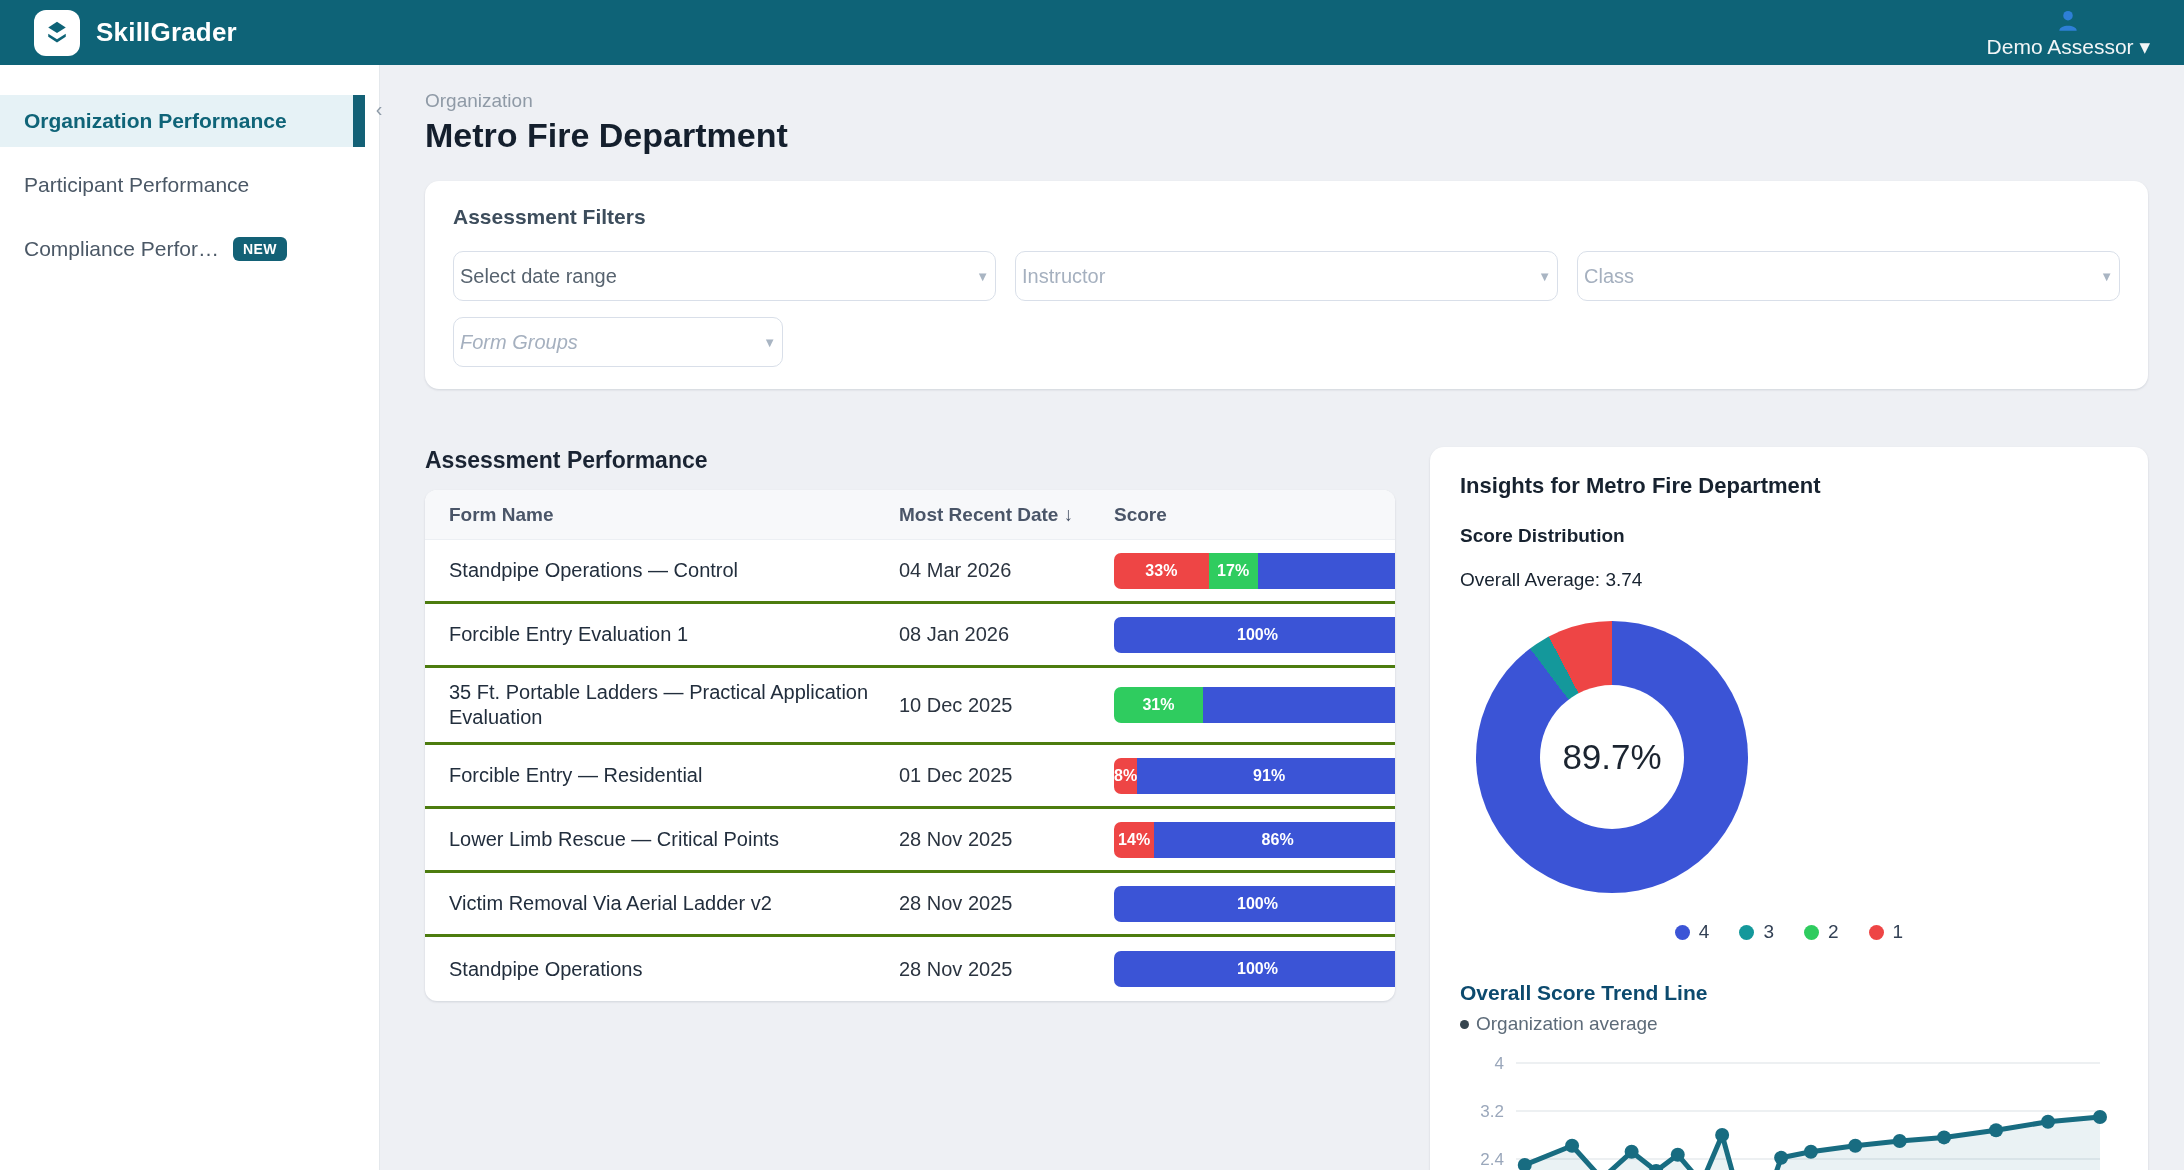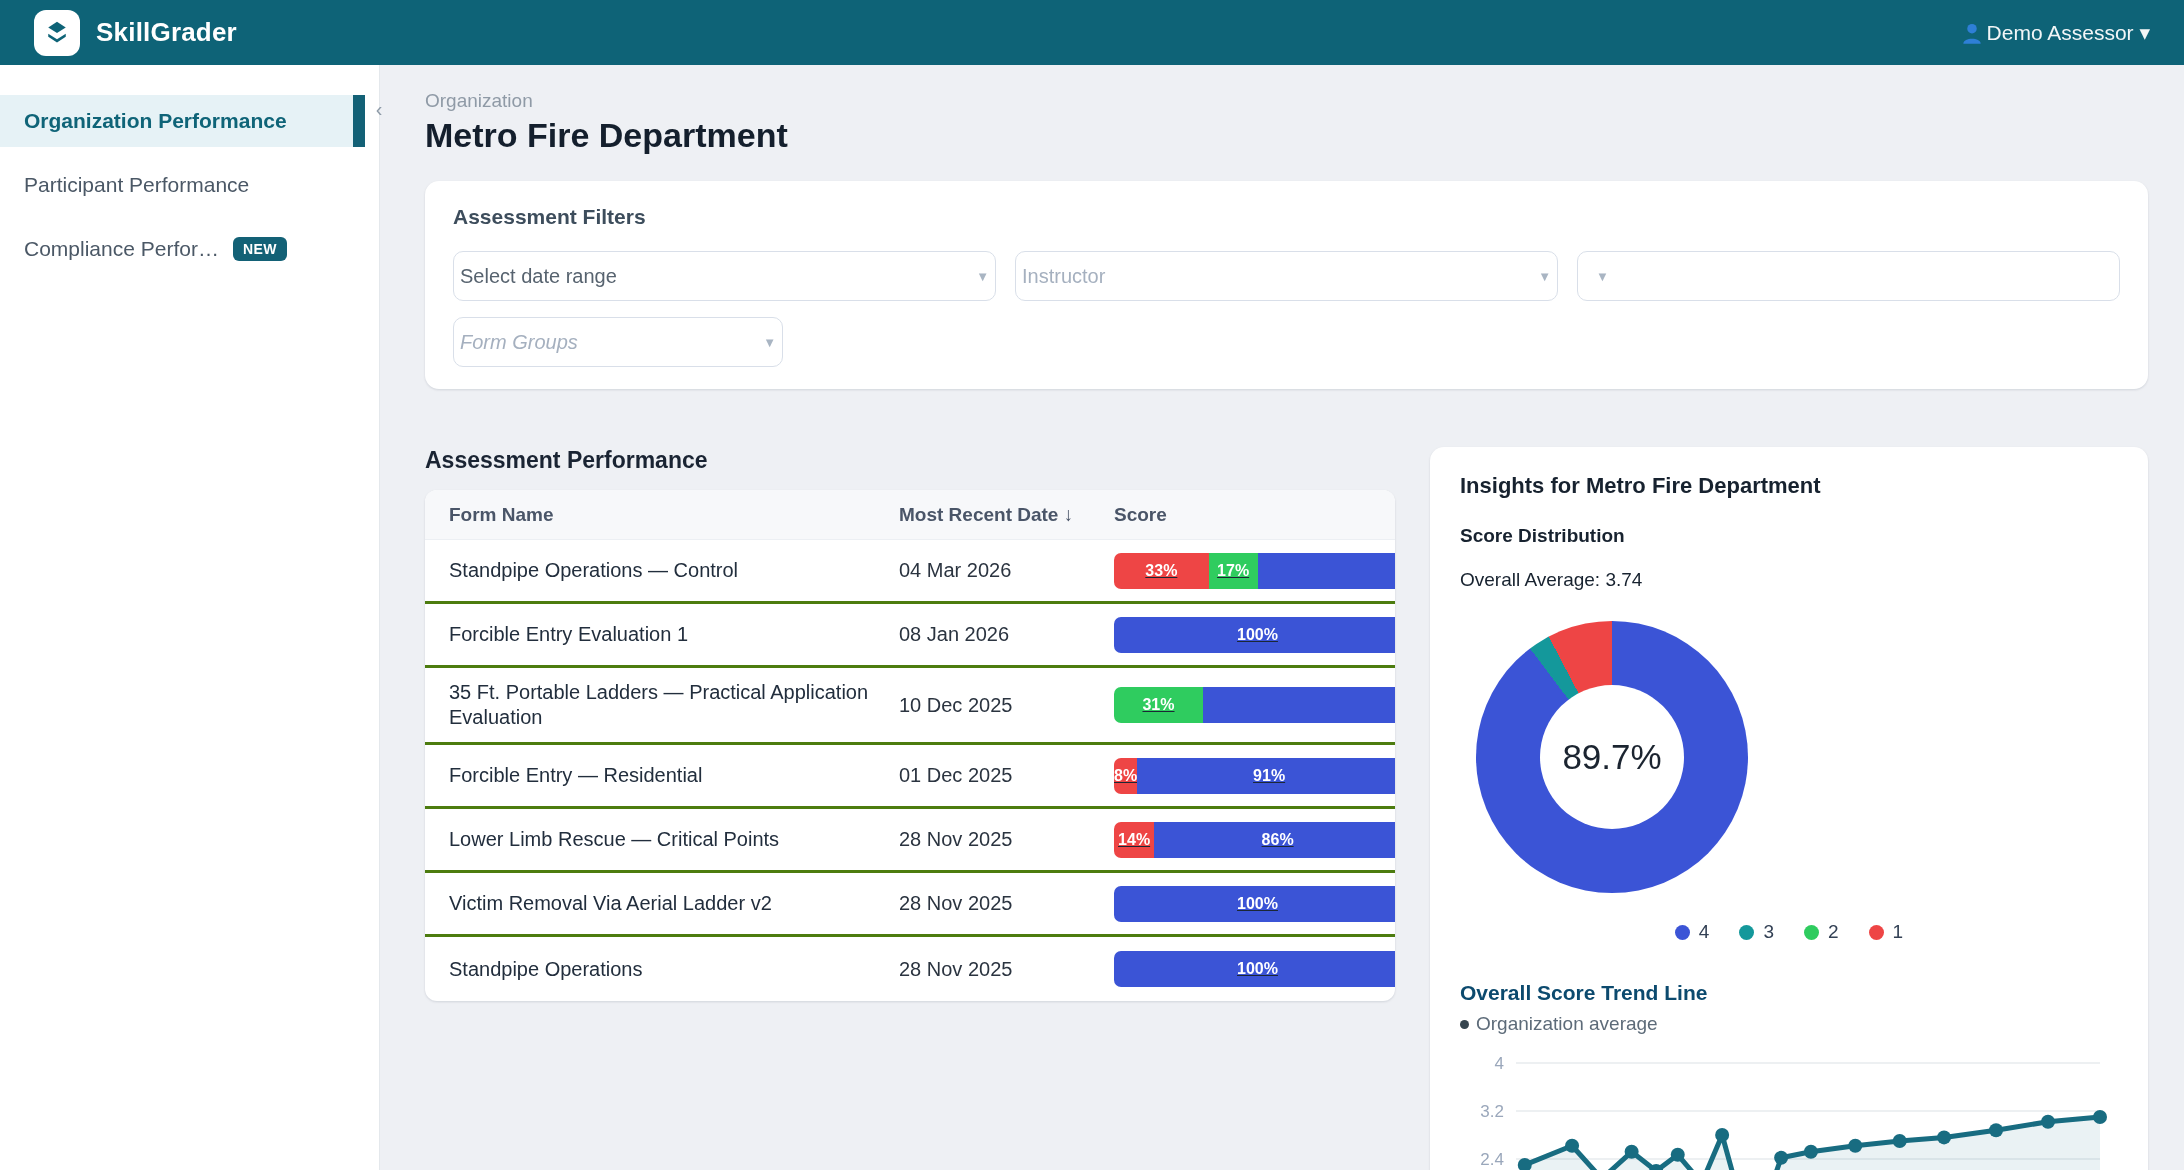--- a/index.html
+++ b/index.html
@@ -3,21 +3,21 @@
 <meta charset="utf-8">
 <style>
   * { margin:0; padding:0; box-sizing:border-box; }
   html,body { width:2184px; height:1170px; overflow:hidden; }
   body { font-family:"Liberation Sans", sans-serif; background:#eef0f4; color:#1b2735; }
 
   
   .topbar { height:65px; background:#0e6377; display:flex; align-items:center; padding:0 34px; }
   .logo-box { width:46px; height:46px; background:#ffffff; border-radius:12px; display:flex; align-items:center; justify-content:center; }
   .brand { color:#ffffff; font-size:26px; font-weight:bold; margin-left:16px; letter-spacing:.2px; }
-  .topbar-right { margin-left:auto; display:flex; align-items:center; gap:2px; color:#f2f6f7; font-size:21px; cursor:default; }
+  .topbar-right { margin-left:auto; display:flex; align-items:center; gap:2px; color:#f2f6f7; font-size:21px; cursor:default;flex-direction:column; }
 
   
   .sidebar { position:absolute; top:65px; left:0; bottom:0; width:380px; background:#ffffff; border-right:1px solid #e4e8ec; padding-top:30px; }
   .side-item { display:flex; align-items:center; gap:14px; padding:14px 24px; margin-bottom:12px; font-size:21px; color:#4b5866; cursor:pointer; }
   .side-item.active { background:#e6f2f6; color:#0f6478; font-weight:bold; border-right:12px solid #136176; margin-right:14px; padding-right:12px; }
   .badge { background:#136176; color:#ffffff; font-size:14px; font-weight:bold; padding:4px 10px; border-radius:6px; letter-spacing:.5px; }
   .collapse-btn { position:absolute; top:96px; left:366px; width:26px; height:26px; color:#8c99a6; font-size:20px; line-height:26px; text-align:center; cursor:pointer; background:transparent; }
 
   
   .main { position:absolute; top:65px; left:380px; right:0; bottom:0; padding:25px 36px 0 45px; overflow:hidden; }
@@ -45,21 +45,21 @@
   .section-title { font-size:23px; font-weight:bold; color:#1a2433; margin-bottom:16px; }
 
   
   .table-card { border-radius:12px; overflow:hidden; }
   .t-head { display:grid; grid-template-columns:450px 215px 1fr; background:#f7f8fa; height:50px; align-items:center; border-bottom:1px solid #eceff3; }
   .t-head .th { font-size:19px; font-weight:bold; color:#4a5568; padding-left:24px; cursor:pointer; }
   .t-row { display:grid; grid-template-columns:450px 215px 1fr; align-items:center; min-height:64px; border-bottom:3px solid #4d7c0f; cursor:pointer; }
   .t-row:last-child { border-bottom:none; }
   .t-cell { font-size:20px; color:#222e3d; padding:12px 0 12px 24px; line-height:1.25; }
   .t-cell.date { color:#2b3440; }
-  .bar { width:287px; height:36px; border-radius:7px; overflow:hidden; display:flex; margin-left:24px;text-decoration:underline; }
+  .bar { width:287px; height:36px; border-radius:7px; overflow:hidden; display:flex; margin-left:24px; }
   .seg { display:flex; align-items:center; justify-content:center; color:#ffffff; font-size:16px; font-weight:bold; overflow:hidden; white-space:nowrap; }
 
   
   .insights { padding:26px 30px 40px 30px; }
   .insights-title { font-size:22px; font-weight:bold; color:#17222f; }
   .dist-title { font-size:19px; font-weight:bold; color:#17222f; margin-top:26px; }
   .dist-avg { font-size:19px; font-weight:normal; color:#17222f; margin-top:22px; }
   .donut-wrap { margin-top:30px; margin-left:16px; width:272px; height:272px; position:relative; }
   .donut { width:272px; height:272px; border-radius:50%; }
   .donut-hole { position:absolute; left:64px; top:64px; width:144px; height:144px; background:#ffffff; border-radius:50%; display:flex; align-items:center; justify-content:center; }
@@ -117,20 +117,21 @@
     <div class="filters-row">
       <div class="select filled">
         <span class="val">Select date range</span>
         <span class="caret">▼</span>
       </div>
       <div class="select">
         <span class="val">Instructor</span>
         <span class="caret">▼</span>
       </div>
       <div class="select">
+        <span class="val">Class</span>
         <span class="caret">▼</span>
       </div>
     </div>
     <div class="filters-row filters-row2">
       <div class="select small">
         <span class="val">Form Groups</span>
         <span class="caret">▼</span>
       </div>
     </div>
   </section>

